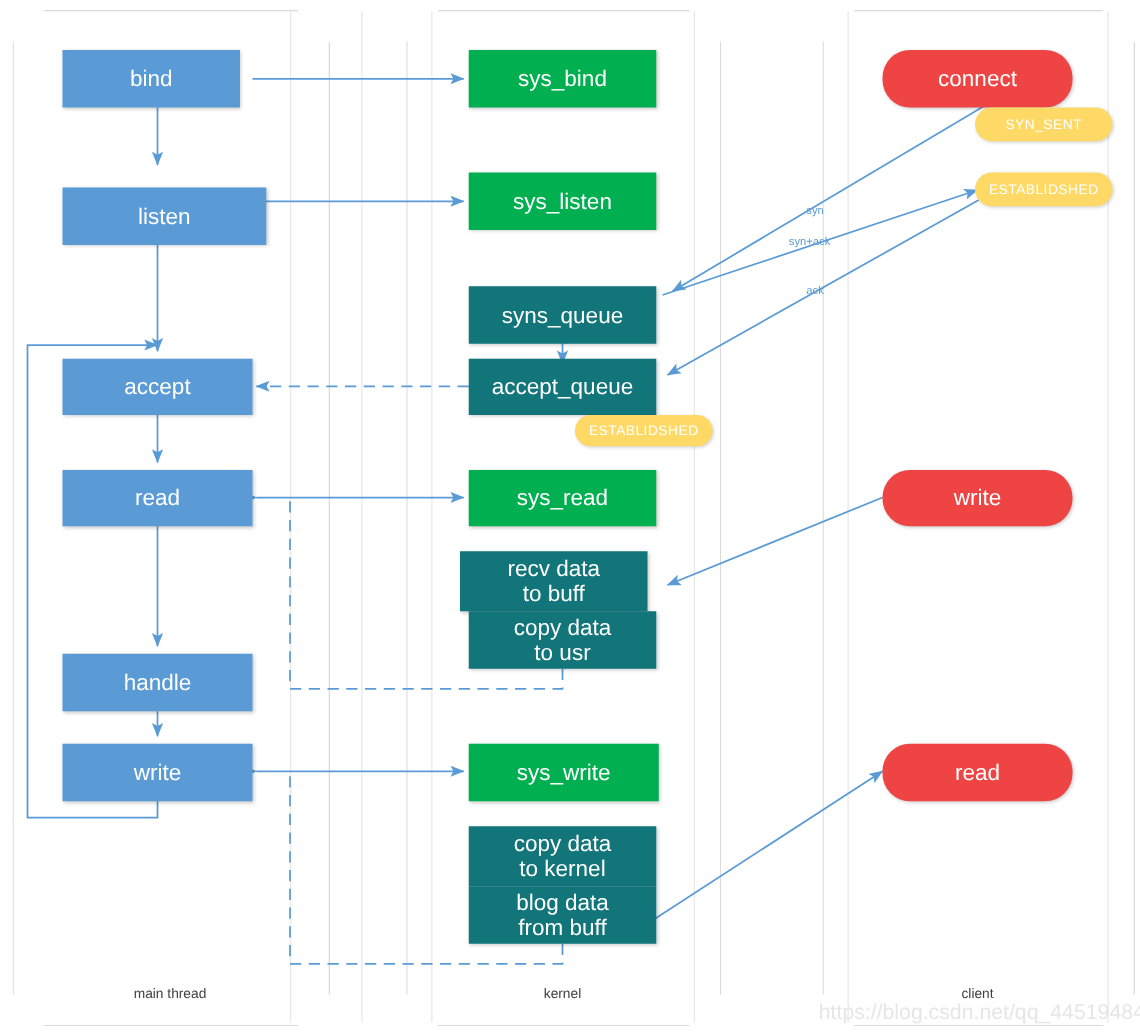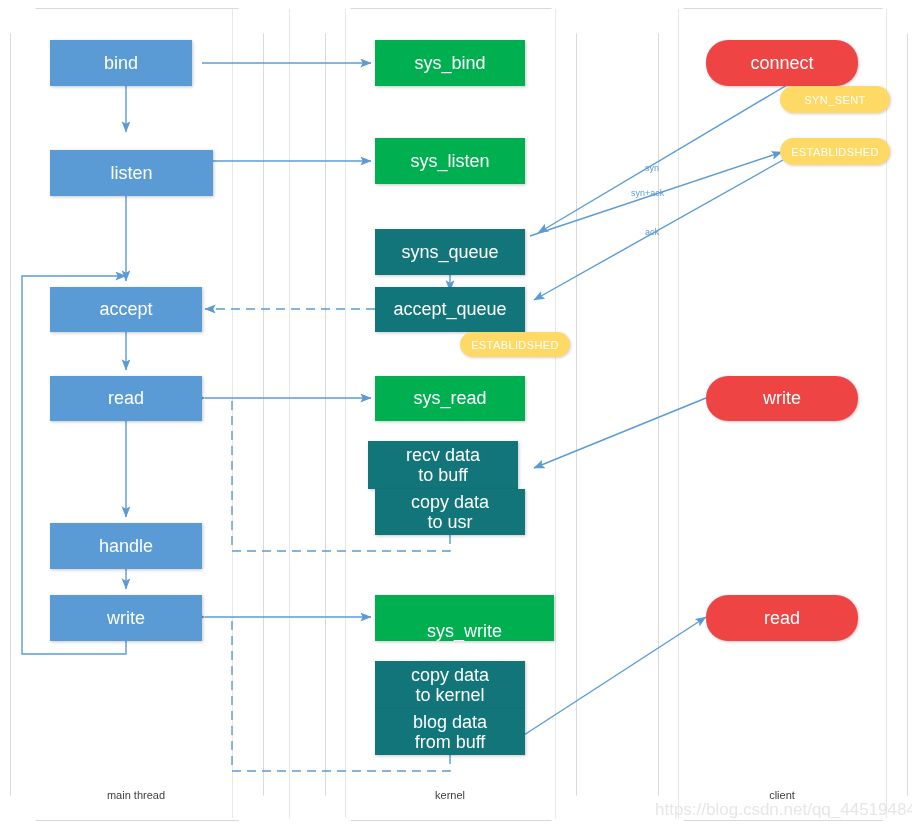--- a/index.html
+++ b/index.html
@@ -139,21 +139,21 @@
     <span>accept_queue</span>
   </div>
   <div class="node teal stack" style="left:368px;top:441px;width:150px;height:48px;">
     <span>recv data</span>
     <span>to buff</span>
   </div>
   <div class="node teal stack" style="left:375px;top:489px;width:150px;height:46px;">
     <span>copy data</span>
     <span>to usr</span>
   </div>
-  <div class="node green" style="left:375px;top:595px;width:179px;height:46px;align-items:flex-end;">
+  <div class="node green" style="left:375px;top:595px;width:152px;height:46px;">
     <span>sys_write</span>
   </div>
   <div class="node teal stack" style="left:375px;top:661px;width:150px;height:48px;">
     <span>copy data</span>
     <span>to kernel</span>
   </div>
   <div class="node teal stack" style="left:375px;top:709px;width:150px;height:46px;">
     <span>blog data</span>
     <span>from buff</span>
   </div>

